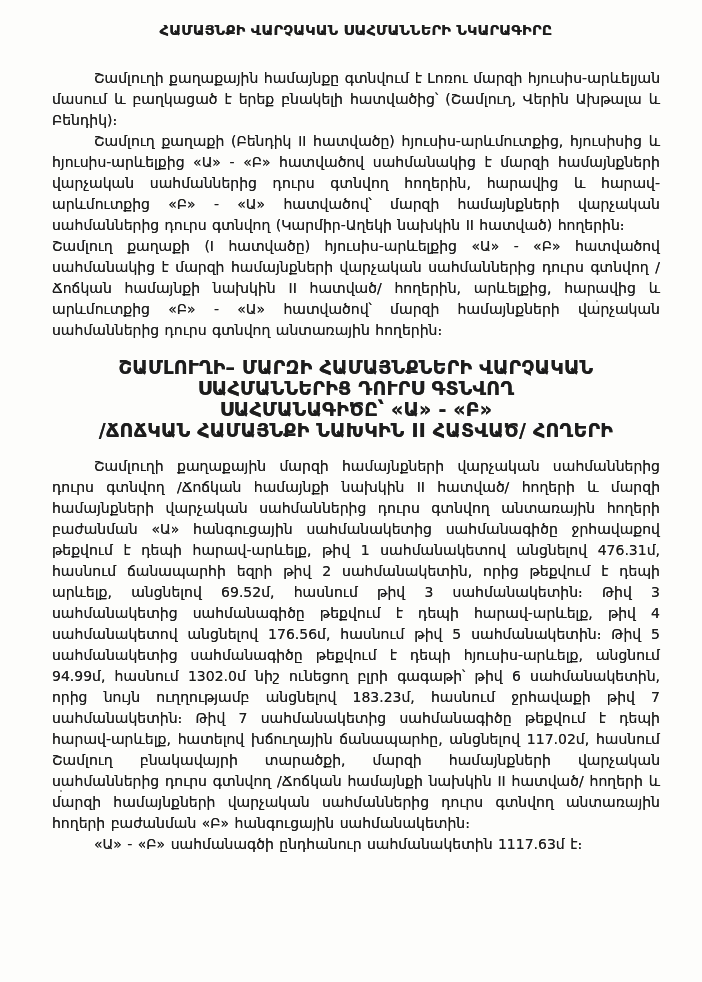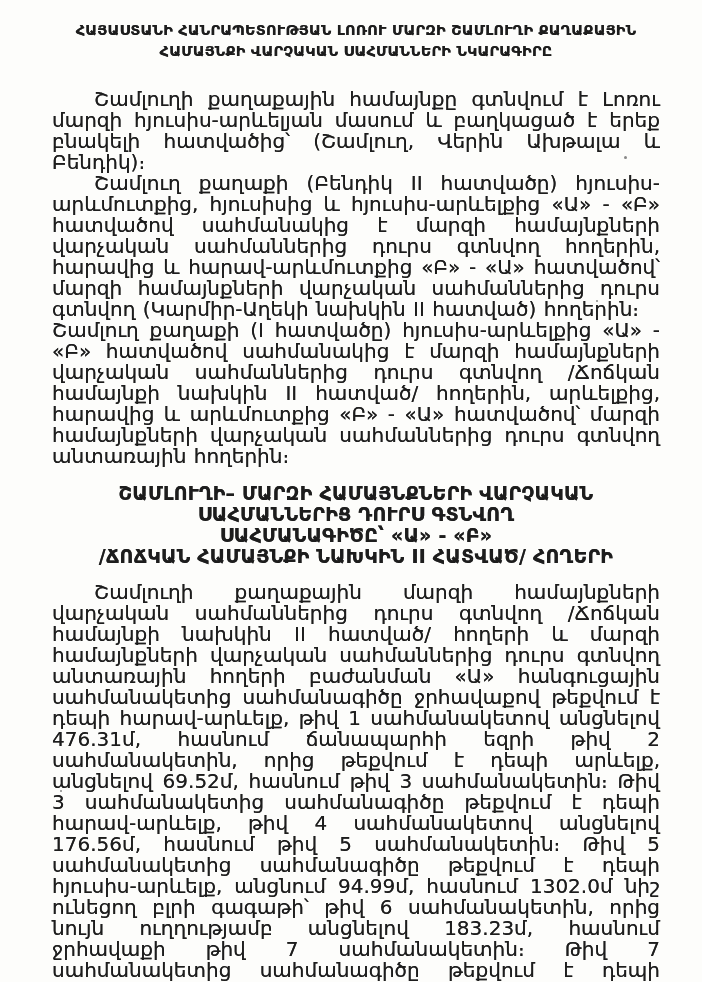--- a/index.html
+++ b/index.html
@@ -31,21 +31,21 @@
     margin: 16px 0 15px 0;
     font-size: 19px;
     font-weight: bold;
     text-align: center;
     line-height: 21px;
     letter-spacing: 0.2px;
   }
   .sec-heading .hline { display: block; }
   p.body {
     margin: 0;
-    font-size: 20px;
+    font-size: 14px;
     line-height: 21px;
     text-align: justify;
     word-spacing: 1px;
   }
   p.indent { text-indent: 42px; }
   .speckle {
     position: absolute;
     width: 3px; height: 3px;
     border-radius: 50%;
     background: rgba(40,40,40,0.55);
@@ -53,21 +53,20 @@
   .speckle.s1 { left: 624px; top: 156px; }
   .speckle.s2 { left: 596px; top: 300px; width: 2px; height: 2px; }
   .speckle.s3 { left: 60px;  top: 790px; width: 2px; height: 2px; }
 </style>
 </head>
 <body>
 
 <div class="page">
 
   <h1 class="doc-title">
-    <span class="tline">ՀԱՅԱՍՏԱՆԻ ՀԱՆՐԱՊԵՏՈՒԹՅԱՆ ԼՈՌՈՒ ՄԱՐԶԻ ՇԱՄԼՈՒՂԻ ՔԱՂԱՔԱՅԻՆ</span>
     <span class="tline">ՀԱՄԱՅՆՔԻ ՎԱՐՉԱԿԱՆ ՍԱՀՄԱՆՆԵՐԻ ՆԿԱՐԱԳԻՐԸ</span>
   </h1>
 
   <p class="body indent">Շամլուղի քաղաքային համայնքը գտնվում է Լոռու մարզի հյուսիս-արևելյան մասում և բաղկացած է երեք բնակելի հատվածից՝ (Շամլուղ, Վերին Ախթալա և Բենդիկ)։</p>
   <p class="body indent">Շամլուղ քաղաքի (Բենդիկ II հատվածը) հյուսիս-արևմուտքից, հյուսիսից և հյուսիս-արևելքից «Ա» - «Բ» հատվածով սահմանակից է մարզի համայնքների վարչական սահմաններից դուրս գտնվող հողերին, հարավից և հարավ-արևմուտքից «Բ» - «Ա» հատվածով՝ մարզի համայնքների վարչական սահմաններից դուրս գտնվող (Կարմիր-Աղեկի նախկին II հատված) հողերին։</p>
   <p class="body">Շամլուղ քաղաքի (I հատվածը) հյուսիս-արևելքից «Ա» - «Բ» հատվածով սահմանակից է մարզի համայնքների վարչական սահմաններից դուրս գտնվող /Ճոճկան համայնքի նախկին II հատված/ հողերին, արևելքից, հարավից և արևմուտքից «Բ» - «Ա» հատվածով՝ մարզի համայնքների վարչական սահմաններից դուրս գտնվող անտառային հողերին։</p>
 
   <h2 class="sec-heading">
     <span class="hline">ՇԱՄԼՈՒՂԻ– ՄԱՐԶԻ ՀԱՄԱՅՆՔՆԵՐԻ ՎԱՐՉԱԿԱՆ ՍԱՀՄԱՆՆԵՐԻՑ ԴՈՒՐՍ ԳՏՆՎՈՂ</span>
     <span class="hline">ՍԱՀՄԱՆԱԳԻԾԸ՝ «Ա» - «Բ»</span>

